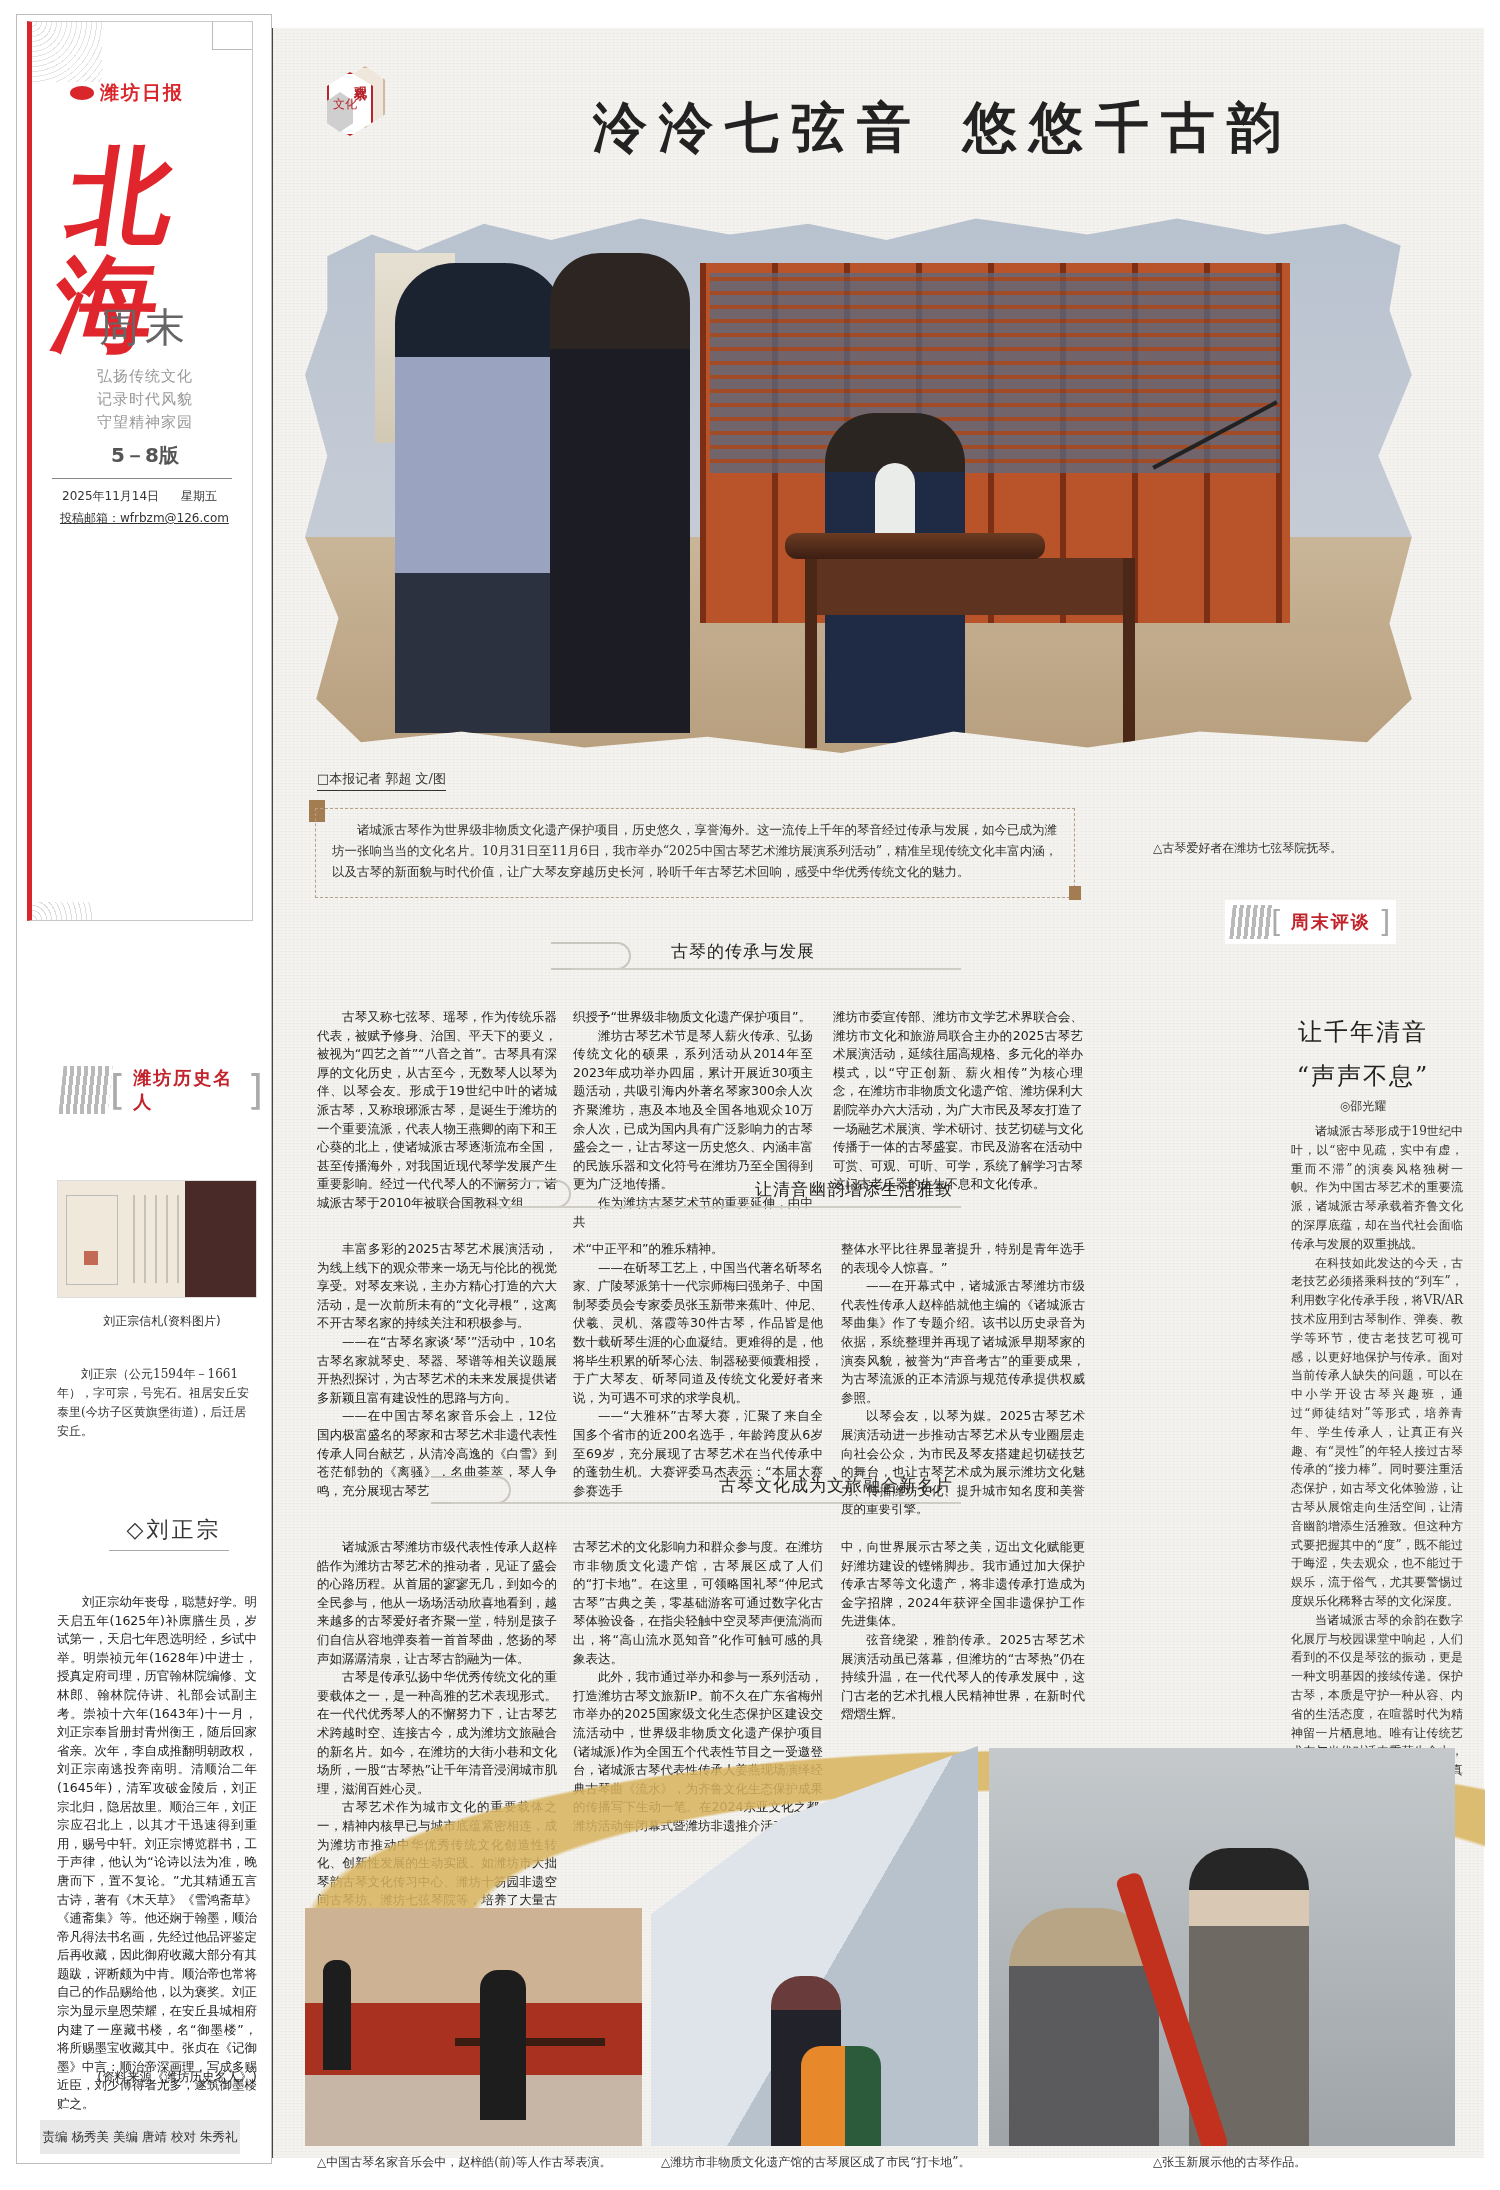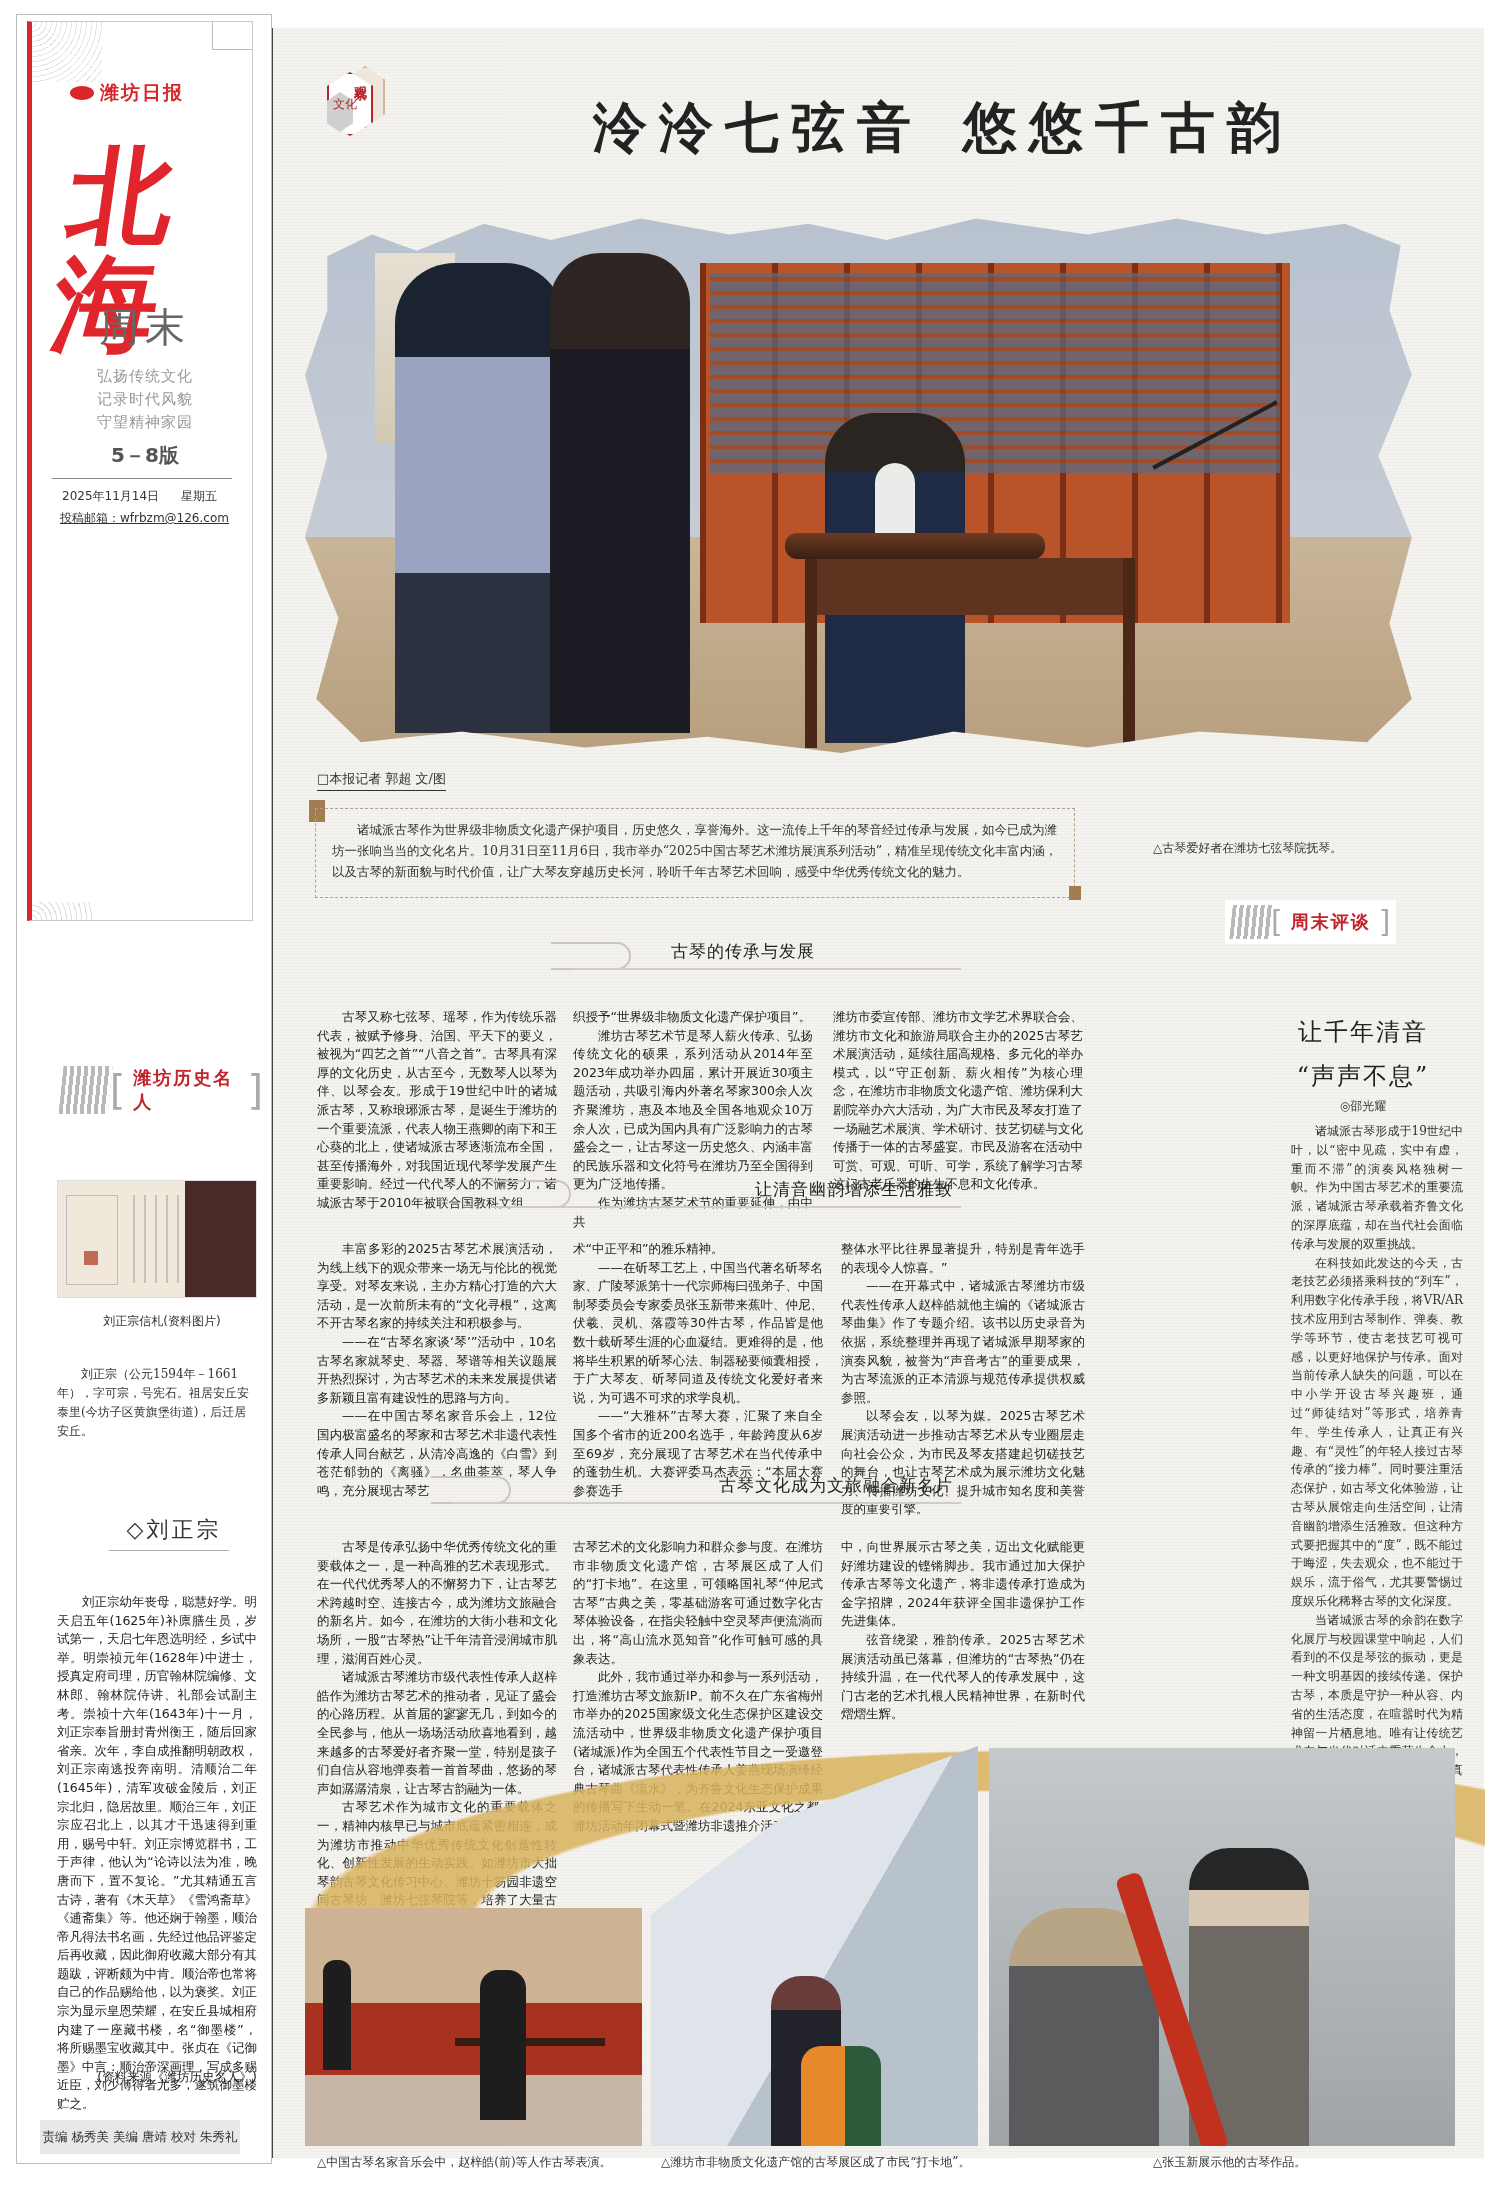--- a/index.html
+++ b/index.html
@@ -220,22 +220,22 @@
     <p>——在开幕式中，诸城派古琴潍坊市级代表性传承人赵梓皓就他主编的《诸城派古琴曲集》作了专题介绍。该书以历史录音为依据，系统整理并再现了诸城派早期琴家的演奏风貌，被誉为“声音考古”的重要成果，为古琴流派的正本清源与规范传承提供权威参照。</p>
     <p>以琴会友，以琴为媒。2025古琴艺术展演活动进一步推动古琴艺术从专业圈层走向社会公众，为市民及琴友搭建起切磋技艺的舞台，也让古琴艺术成为展示潍坊文化魅力、传播潍坊文化、提升城市知名度和美誉度的重要引擎。</p>
   </div>
 
   <div class="sect-head" style="left:28px; top:1442px; width:660px;">
     <div class="swirl" style="left:130px;"></div>
       <div class="rule" style="left:150px;"></div>
     <div class="label">古琴文化成为文旅融合新名片</div>
   </div>
   <div class="body-col" style="left:44px; top:1510px; width:240px;">
+    <p>诸城派古琴潍坊市级代表性传承人赵梓皓作为潍坊古琴艺术的推动者，见证了盛会的心路历程。从首届的寥寥无几，到如今的全民参与，他从一场场活动欣喜地看到，越来越多的古琴爱好者齐聚一堂，特别是孩子们自信从容地弹奏着一首首琴曲，悠扬的琴声如潺潺清泉，让古琴古韵融为一体。</p>
     <p>古琴是传承弘扬中华优秀传统文化的重要载体之一，是一种高雅的艺术表现形式。在一代代优秀琴人的不懈努力下，让古琴艺术跨越时空、连接古今，成为潍坊文旅融合的新名片。如今，在潍坊的大街小巷和文化场所，一股“古琴热”让千年清音浸润城市肌理，滋润百姓心灵。</p>
-    <p>诸城派古琴潍坊市级代表性传承人赵梓皓作为潍坊古琴艺术的推动者，见证了盛会的心路历程。从首届的寥寥无几，到如今的全民参与，他从一场场活动欣喜地看到，越来越多的古琴爱好者齐聚一堂，特别是孩子们自信从容地弹奏着一首首琴曲，悠扬的琴声如潺潺清泉，让古琴古韵融为一体。</p>
     <p>古琴艺术作为城市文化的重要载体之一，精神内核早已与城市底蕴紧密相连，成为潍坊市推动中华优秀传统文化创造性转化、创新性发展的生动实践。如潍坊市大拙琴韵古琴文化传习中心、潍坊十笏园非遗空间古琴坊、潍坊七弦琴院等，培养了大量古琴爱好者，大大提升了</p>
   </div>
   <div class="body-col" style="left:300px; top:1510px; width:250px;">
     <p class="noindent">古琴艺术的文化影响力和群众参与度。在潍坊市非物质文化遗产馆，古琴展区成了人们的“打卡地”。在这里，可领略国礼琴“仲尼式古琴”古典之美，零基础游客可通过数字化古琴体验设备，在指尖轻触中空灵琴声便流淌而出，将“高山流水觅知音”化作可触可感的具象表达。</p>
     <p>此外，我市通过举办和参与一系列活动，打造潍坊古琴文旅新IP。前不久在广东省梅州市举办的2025国家级文化生态保护区建设交流活动中，世界级非物质文化遗产保护项目(诸城派)作为全国五个代表性节目之一受邀登台，诸城派古琴代表性传承人姜燕现场演绎经典古琴曲《流水》，为齐鲁文化生态保护成果的传播写下生动一笔。在2024东亚文化之都·潍坊活动年闭幕式暨潍坊非遗推介活动</p>
   </div>
   <div class="body-col" style="left:568px; top:1510px; width:244px;">
     <p class="noindent">中，向世界展示古琴之美，迈出文化赋能更好潍坊建设的铿锵脚步。我市通过加大保护传承古琴等文化遗产，将非遗传承打造成为金字招牌，2024年获评全国非遗保护工作先进集体。</p>
     <p>弦音绕梁，雅韵传承。2025古琴艺术展演活动虽已落幕，但潍坊的“古琴热”仍在持续升温，在一代代琴人的传承发展中，这门古老的艺术扎根人民精神世界，在新时代熠熠生辉。</p>
   </div>

